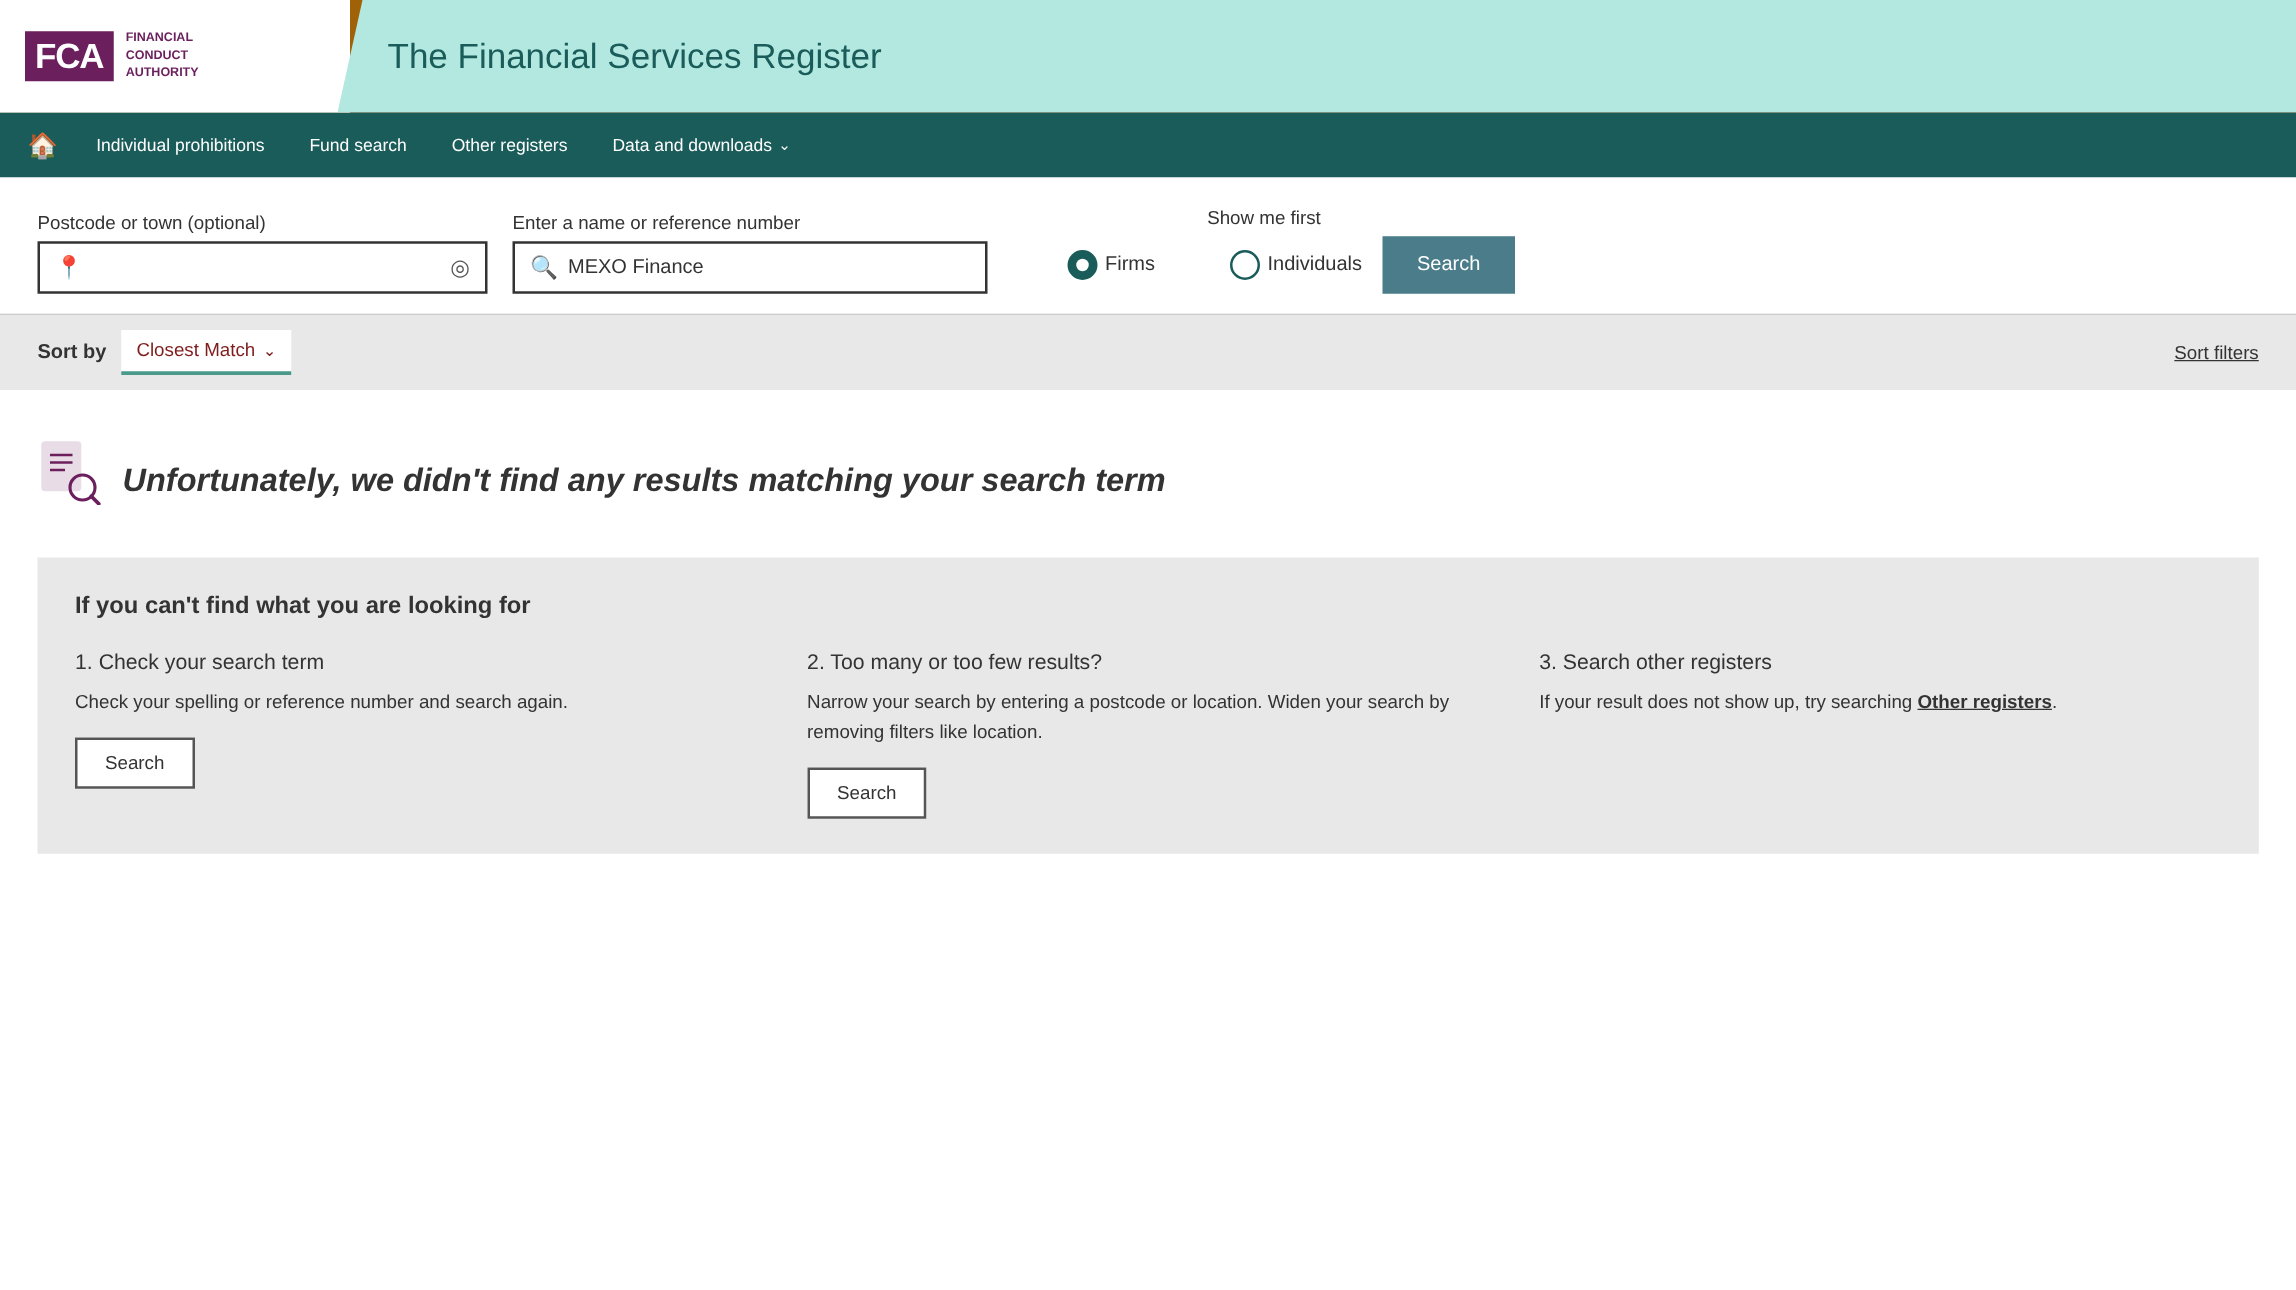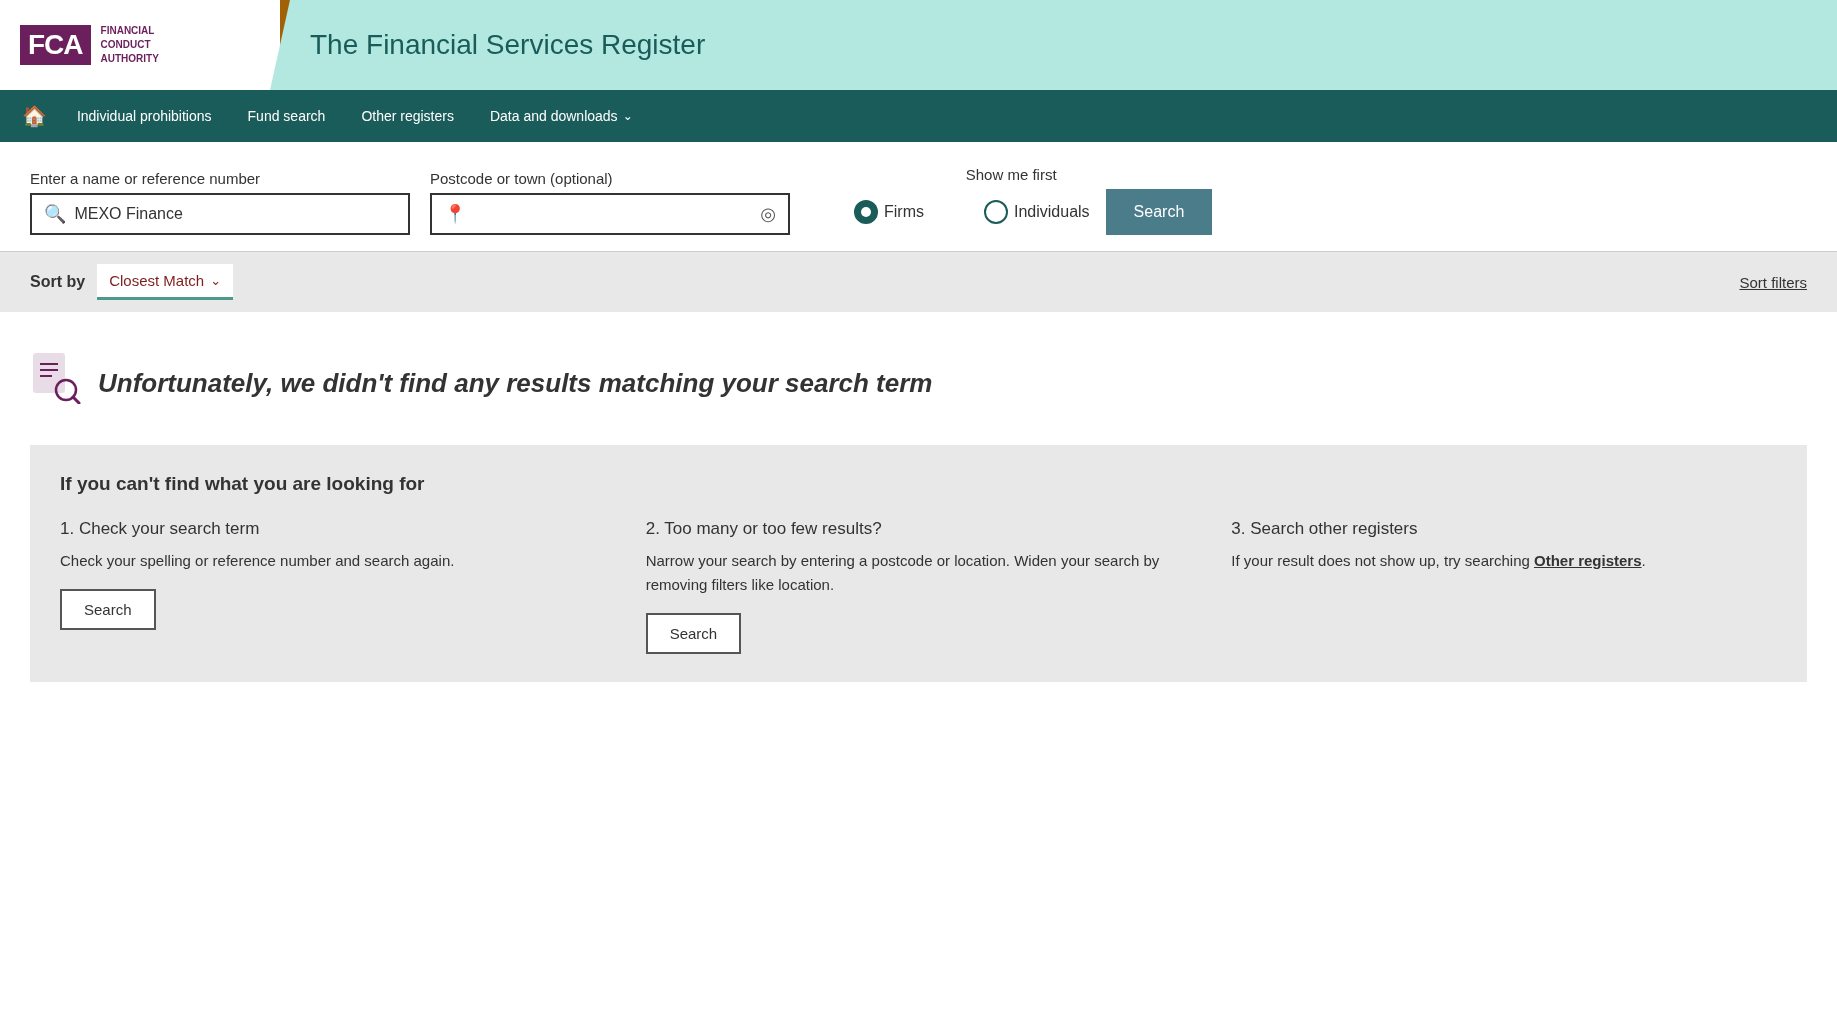--- a/index.html
+++ b/index.html
@@ -341,33 +341,33 @@
   <a class="nav-item">Other registers</a>
   <a class="nav-item">
     <span>Data and downloads</span>
     <span class="nav-chevron">⌄</span>
   </a>
 </nav>
 
 <section class="search-section">
   <div class="search-row">
     <div class="search-group">
-      <label class="search-label">Enter a name or reference number</label>
-      <div class="search-input-wrapper">
-        <span class="search-icon-inline">🔍</span>
-        <input type="text" value="MEXO Finance" style="">
-      </div>
-    </div>
-
-    <div class="search-group">
       <label class="search-label">Postcode or town (optional)</label>
       <div class="location-input-wrapper">
         <span class="location-pin">📍</span>
         <input type="text" value="" style="">
         <span class="location-target">◎</span>
+      </div>
+    </div>
+
+    <div class="search-group">
+      <label class="search-label">Enter a name or reference number</label>
+      <div class="search-input-wrapper">
+        <span class="search-icon-inline">🔍</span>
+        <input type="text" value="MEXO Finance" style="">
       </div>
     </div>
 
     <div class="show-me-group">
       <label class="show-me-label">Show me first</label>
       <div class="radio-row">
         <div class="radio-option">
           <div class="radio-circle selected">
           </div>
           <span class="radio-label">Firms</span>

